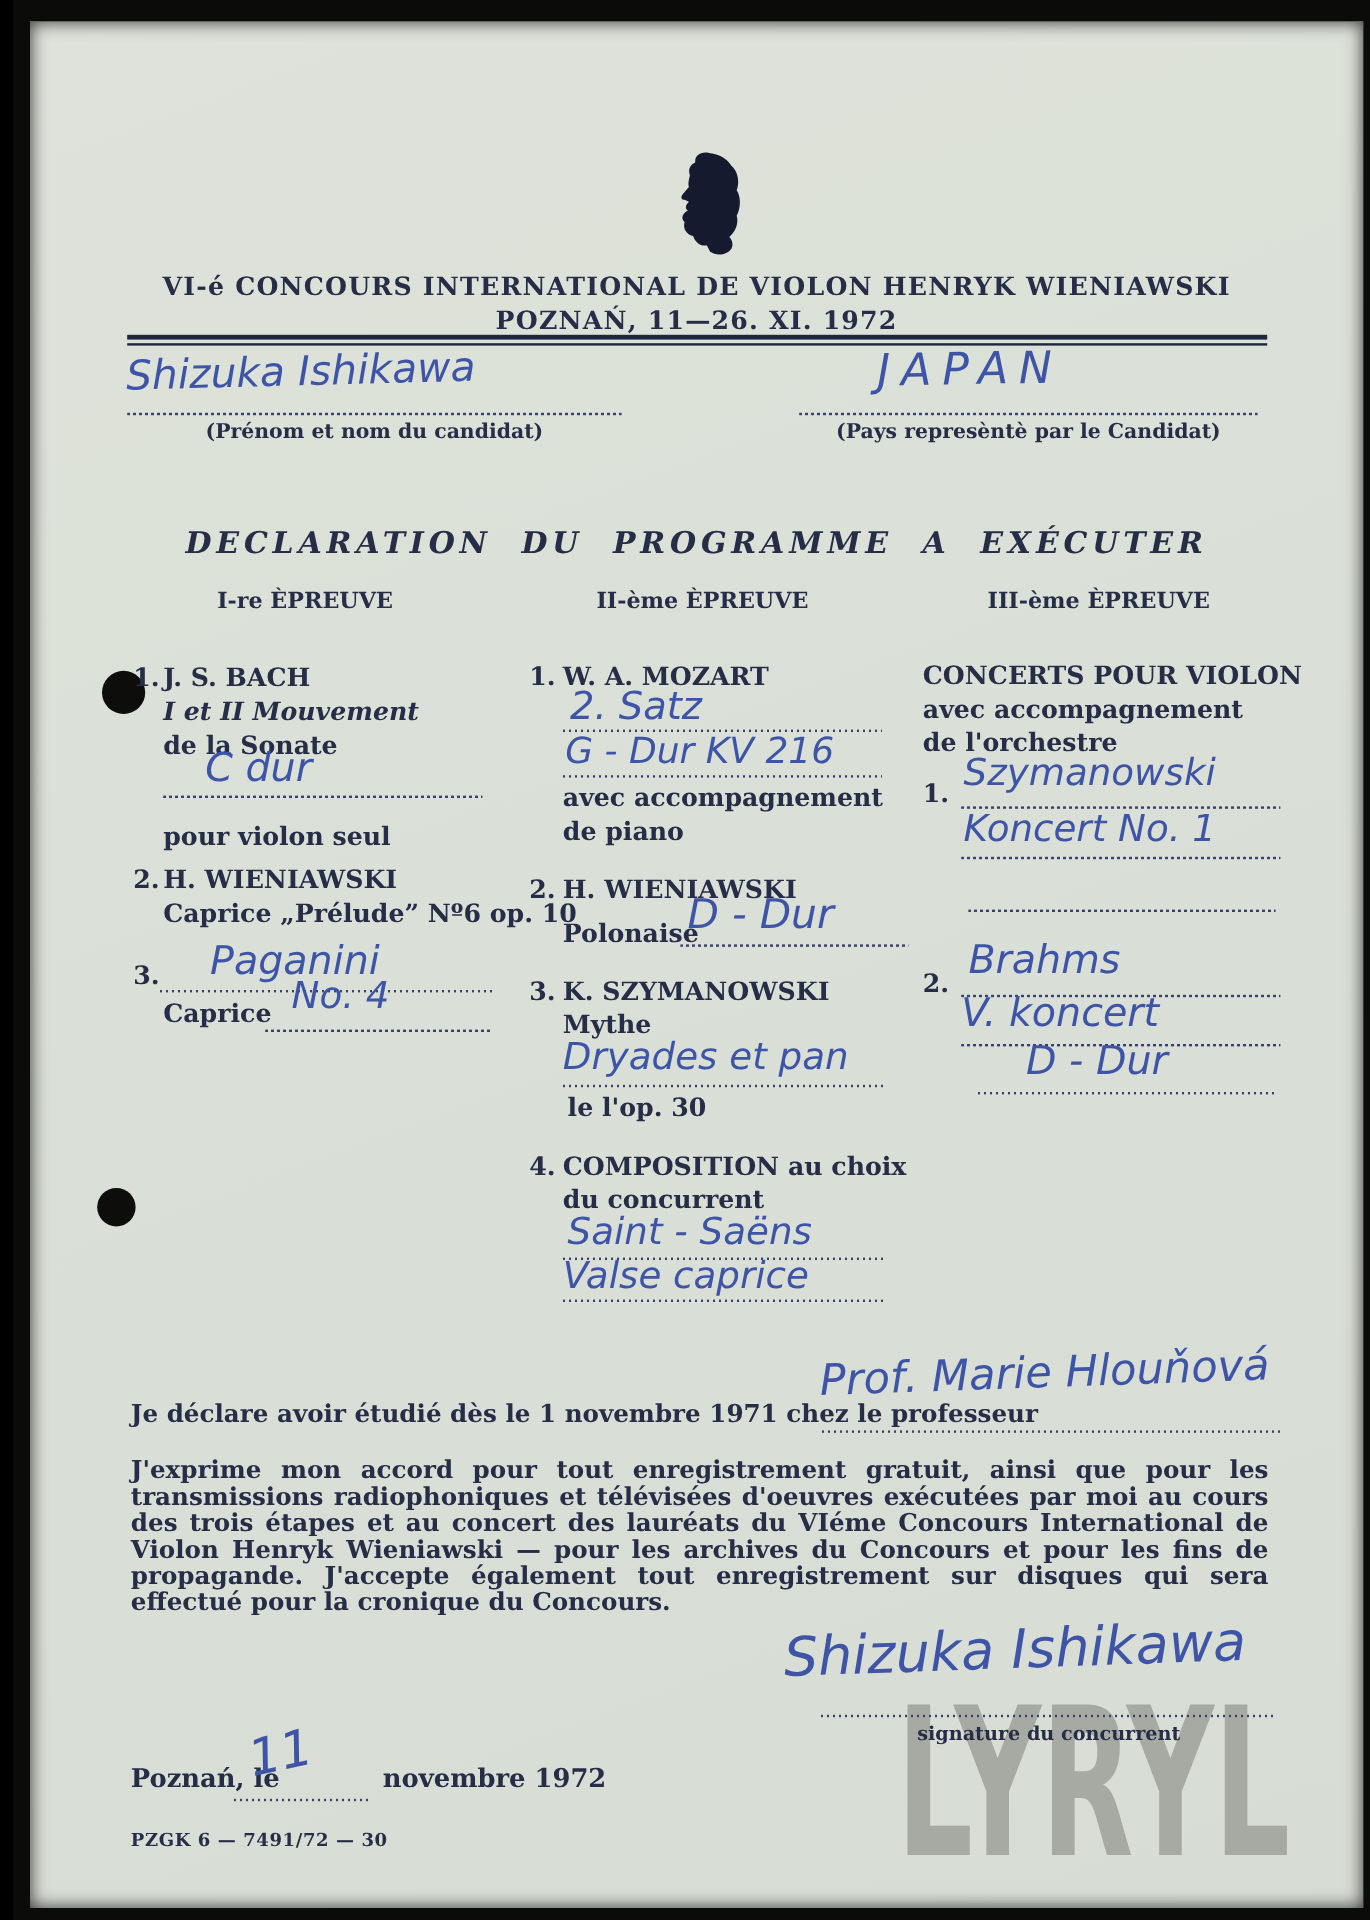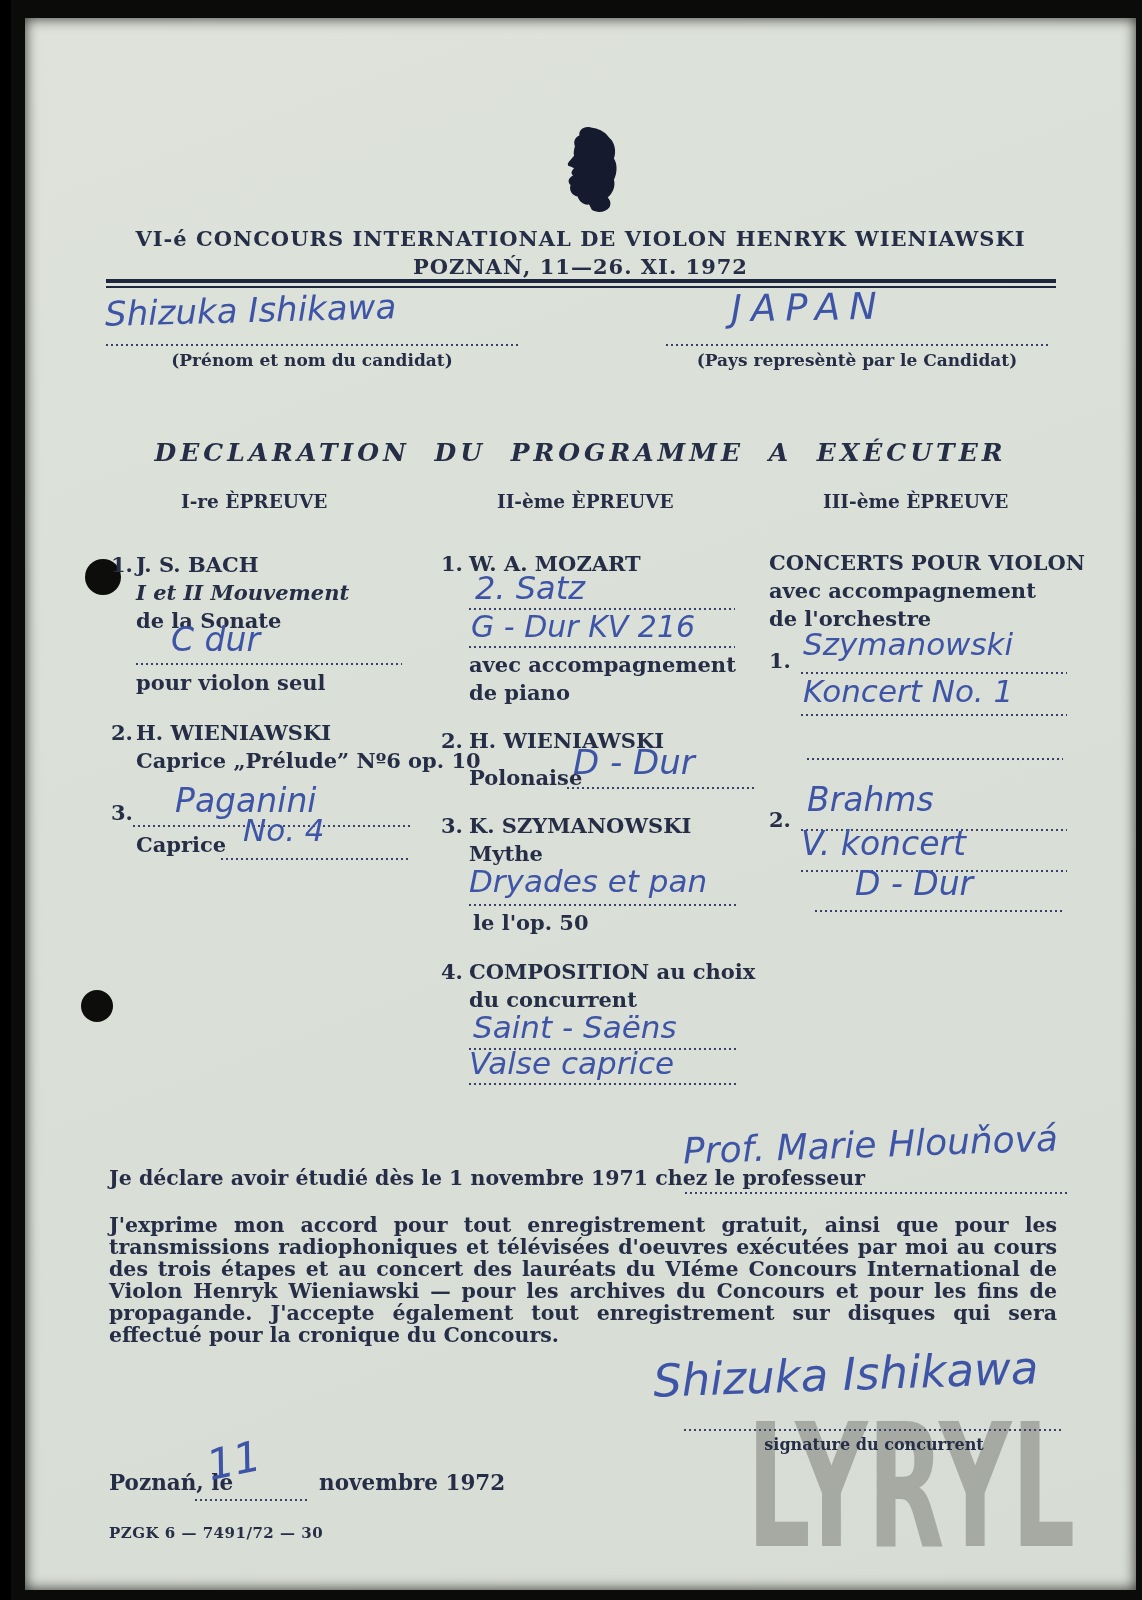--- a/index.html
+++ b/index.html
@@ -51,21 +51,21 @@
   .eh2 { left:472px; top:473px; font-size:18.5px; }
   .eh3 { left:798px; top:473px; font-size:18.5px; }
 
   
   .c1r1n { left:86px;  top:534px; }
   .c1r1  { left:111px; top:534px; }
   .c1r2  { left:111px; top:562px;font-style:italic; }
   .c1r3  { left:111px; top:590px; }
   .c1hw1 { left:146px; top:602px; font-size:33px; }
   .c1d1  { left:111px; top:645px; width:266px; }
-  .c1r4  { left:111px; top:652px; }
+  .c1r4  { left:111px; top:666px; }
   .c1r5n { left:86px;  top:702px; }
   .c1r5  { left:111px; top:702px; }
   .c1r6  { left:111px; top:730px; }
   .c1r7n { left:86px;  top:782px; }
   .c1hw2 { left:150px; top:763px; font-size:33px; }
   .c1d2  { left:108px; top:807px; width:278px; }
   .c1r8  { left:111px; top:814px; }
   .c1hw3 { left:218px; top:794px; font-size:31px; }
   .c1d3  { left:196px; top:840px; width:188px; }
 
@@ -206,21 +206,21 @@
     <div class="t c2r4n">2.</div>
     <div class="t c2r4">H. WIENIAWSKI</div>
     <div class="t c2r5">Polonaise</div>
     <div class="hw c2hw3">D - Dur</div>
     <div class="dots c2d3"></div>
     <div class="t c2r6n">3.</div>
     <div class="t c2r6">K. SZYMANOWSKI</div>
     <div class="t c2r7">Mythe</div>
     <div class="hw c2hw4">Dryades et pan</div>
     <div class="dots c2d4"></div>
-    <div class="t c2r8">le l'op. 50</div>
+    <div class="t c2r8">le l'op. 30</div>
     <div class="t c2r9n">4.</div>
     <div class="t c2r9">COMPOSITION au choix</div>
     <div class="t c2r10">du concurrent</div>
     <div class="hw c2hw5">Saint - Saëns</div>
     <div class="dots c2d5"></div>
     <div class="hw c2hw6">Valse caprice</div>
     <div class="dots c2d6"></div>
 
     <div class="t c3r1">CONCERTS POUR VIOLON</div>
     <div class="t c3r2">avec accompagnement</div>

